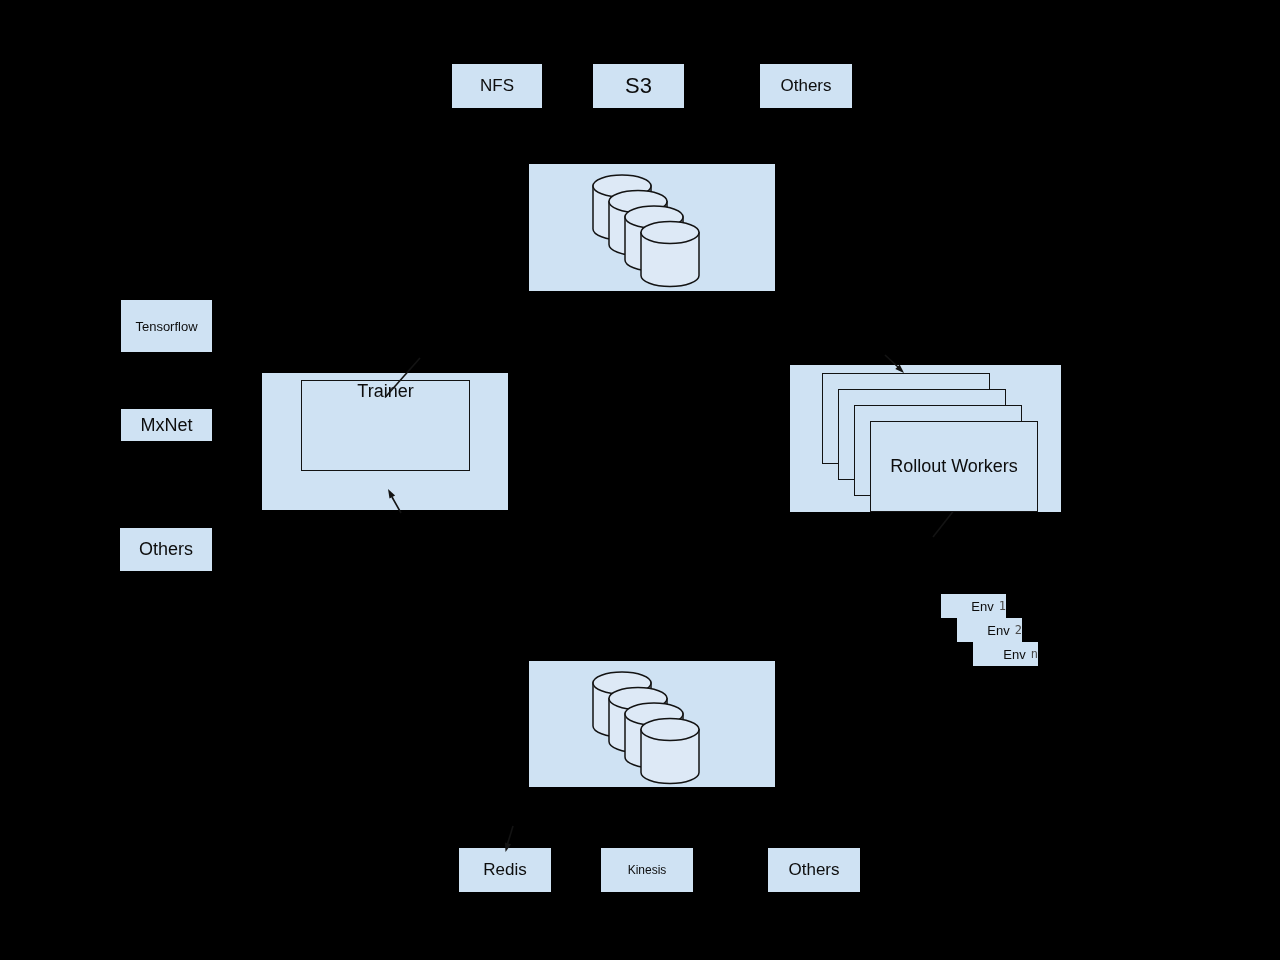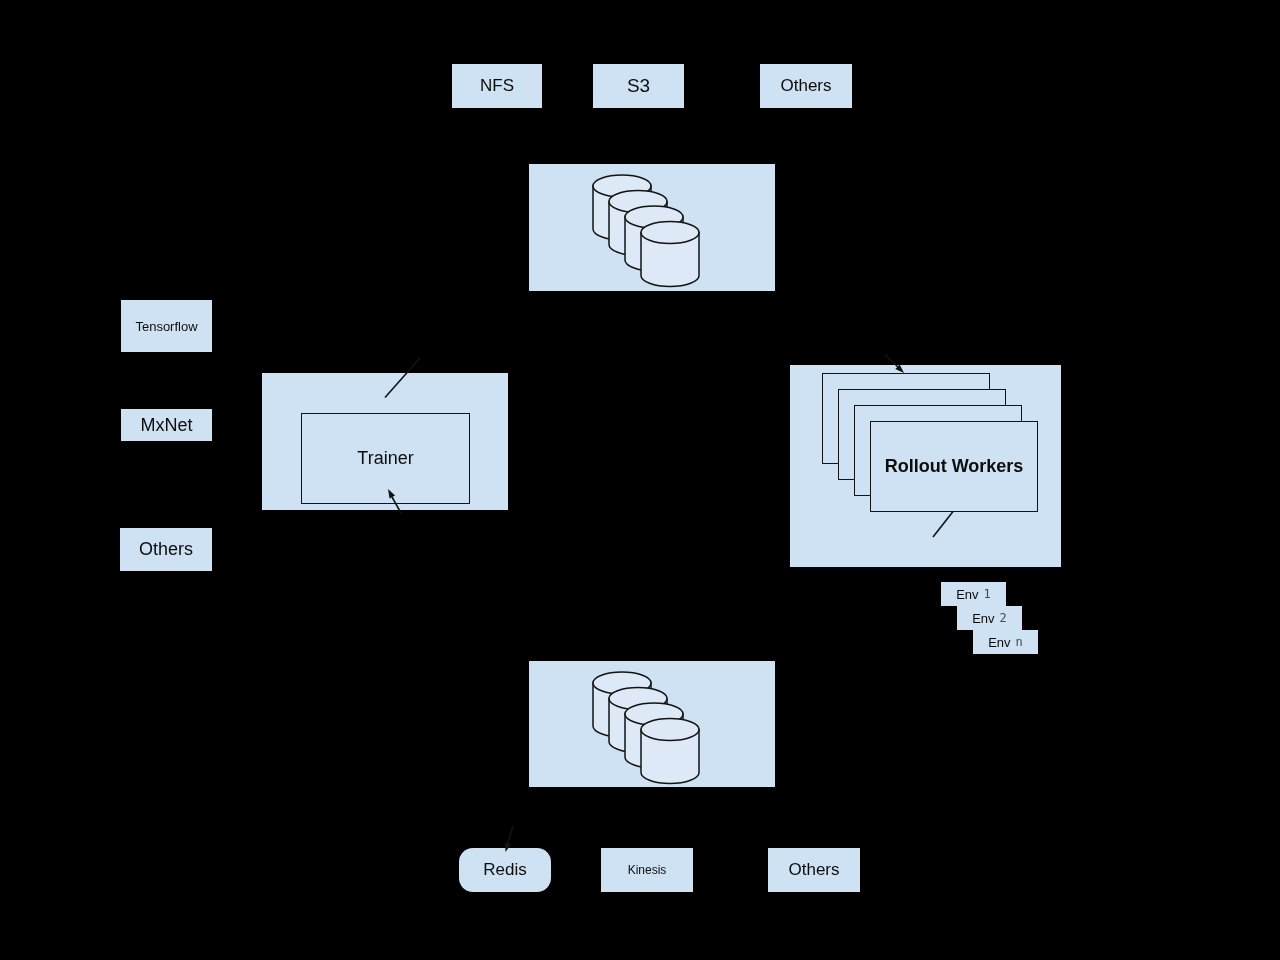--- a/index.html
+++ b/index.html
@@ -25,76 +25,77 @@
     background: var(--box-fill, #cfe2f3);
     display: flex;
     align-items: center;
     justify-content: center;
     color: #0d0d0d;
     box-sizing: border-box;
     z-index: 1;
   }
   
   #box-nfs        { left: 452px; top: 64px;  width: 90px; height: 44px; font-size: 17px; }
-  #box-s3         { left: 593px; top: 64px;  width: 91px; height: 44px; font-size: 19px; }
+  #box-s3         { left: 593px; top: 64px;  width: 91px; height: 44px; font-size: 22px; }
   #box-others-top { left: 760px; top: 64px;  width: 92px; height: 44px; font-size: 17px; }
   
   #db-top    { left: 529px; top: 164px; width: 246px; height: 127px; }
   #db-bottom { left: 529px; top: 661px; width: 246px; height: 126px; }
   
   #box-tensorflow  { left: 121px; top: 300px; width: 91px; height: 52px; font-size: 13px; }
   #box-mxnet       { left: 121px; top: 409px; width: 91px; height: 32px; font-size: 18px; }
   #box-others-left { left: 120px; top: 528px; width: 92px; height: 43px; font-size: 18px; }
   
   #trainer-outer { left: 262px; top: 373px; width: 246px; height: 137px; }
   #trainer-inner {
     position: absolute;
-    left: 39px; top: 40px;
+    left: 39px; top: 7px;
     width: 169px; height: 91px;
     border: 1.5px solid var(--line, #111);
-    display: flex; align-items: center; justify-content: center;
+    display: flex; justify-content: center;
     font-size: 18px;
     box-sizing: border-box;
   }
   
-  #rollout-outer { left: 790px; top: 365px; width: 271px; height: 202px; font-weight: bold; }
+  #rollout-outer { left: 790px; top: 365px; width: 271px; height: 147px; }
   .rrect {
     position: absolute;
     width: 168px; height: 91px;
     background: var(--box-fill, #cfe2f3);
     border: 1.5px solid var(--line, #111);
     box-sizing: border-box;
     display: flex; align-items: center; justify-content: center;
     font-size: 18px;
   }
   #rr0 { left: 32px; top: 8px;  }
   #rr1 { left: 48px; top: 24px; }
   #rr2 { left: 64px; top: 40px; }
   #rr3 { left: 80px; top: 56px; }
   
   .envbox {
     position: absolute;
     width: 65px; height: 24px;
     background: var(--box-fill, #cfe2f3);
-    display: flex; align-items: center; justify-content: center;
+    display: flex; align-items: center; justify-content: flex-end;
     font-size: 13px;
     color: #0d0d0d;
     z-index: 1;
+    margin-top: 12px;
   }
   #env-1 { left: 941px; top: 582px; }
   #env-2 { left: 957px; top: 606px; }
   #env-n { left: 973px; top: 630px; }
   .env-index {
     font-family: "DejaVu Sans Mono", monospace;
     font-size: 12px;
     color: var(--env-index-color, #4a4a4a);
     margin-left: 5px;
   }
   
-  #box-redis         { left: 459px; top: 848px; width: 92px; height: 44px; font-size: 17px; border-radius: 14px; }
+  #box-redis         { left: 459px; top: 848px; width: 92px; height: 44px; font-size: 17px; }
   #box-kinesis       { left: 601px; top: 848px; width: 92px; height: 44px; font-size: 12px; }
   #box-others-bottom { left: 768px; top: 848px; width: 92px; height: 44px; font-size: 17px; }
   
   .cyl {
     fill: var(--cylinder-fill, #dde9f6);
     stroke: var(--line, #111);
     stroke-width: 1.5;
   }
   .connector {
     stroke: var(--line, #111);

